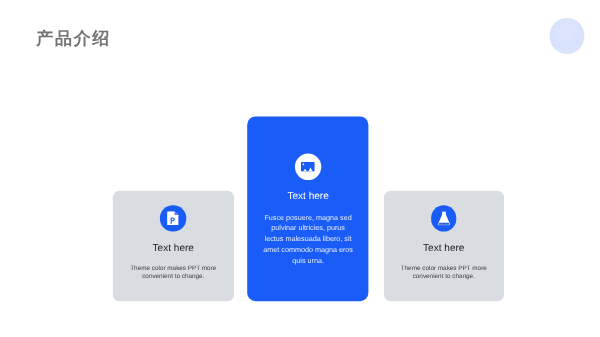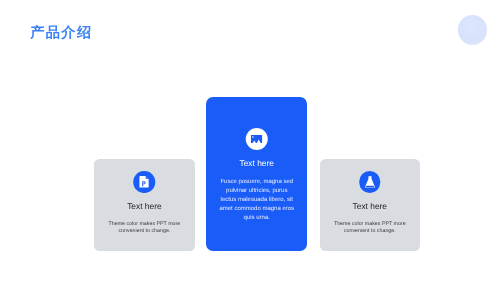--- a/index.html
+++ b/index.html
@@ -1,21 +1,21 @@
 <!DOCTYPE html>
 <html><head>
 <meta charset="utf-8">
 <style>
   html,body{margin:0;padding:0;}
   body{width:500px;height:281px;background:#ffffff;overflow:hidden;
        font-family:"Liberation Sans",sans-serif;-webkit-font-smoothing:antialiased;text-rendering:geometricPrecision;}
   .slide{position:relative;width:500px;height:281px;background:#fff;transform:translateZ(0);}
   .deco-circle{position:absolute;left:457.7px;top:14.9px;width:29.7px;height:29.7px;border-radius:50%;
        background:radial-gradient(circle at 45% 40%, #dde6fd 0%, #d8e2fc 55%, #dee7fd 100%);filter:blur(0.45px);}
-  .title{position:absolute;transform:translateZ(0);left:30.2px;top:24.6px;font-size:14.2px;font-weight:600;color:#3b82f6;
+  .title{position:absolute;transform:translateZ(0);left:30.2px;top:24.6px;font-size:14.2px;font-weight:600;color:#737373;
        letter-spacing:1.4px;line-height:16px;}
   .card{position:absolute;border-radius:5.5px;box-sizing:border-box;}
   .card-side{width:100.6px;height:92.2px;background:#d9dde1;}
   .card-left{left:94.1px;top:159.3px;}
   .card-right{left:319.5px;top:159.3px;}
   .card-center{left:206.1px;top:97px;width:101.3px;height:153.8px;background:#1a5cf8;border-radius:7px;}
   .icon-circle{position:absolute;border-radius:50%;display:flex;align-items:center;justify-content:center;}
   .ic-side{width:21.5px;height:21.5px;background:#1a5cf8;left:50%;transform:translateX(-50%);top:11.8px;}
   .ic-center{width:22.5px;height:22.5px;background:#fff;left:50%;transform:translateX(-50%);top:30.5px;}
   .c-title{position:absolute;left:0;right:0;text-align:center;font-weight:400;transform:translateZ(0);}

